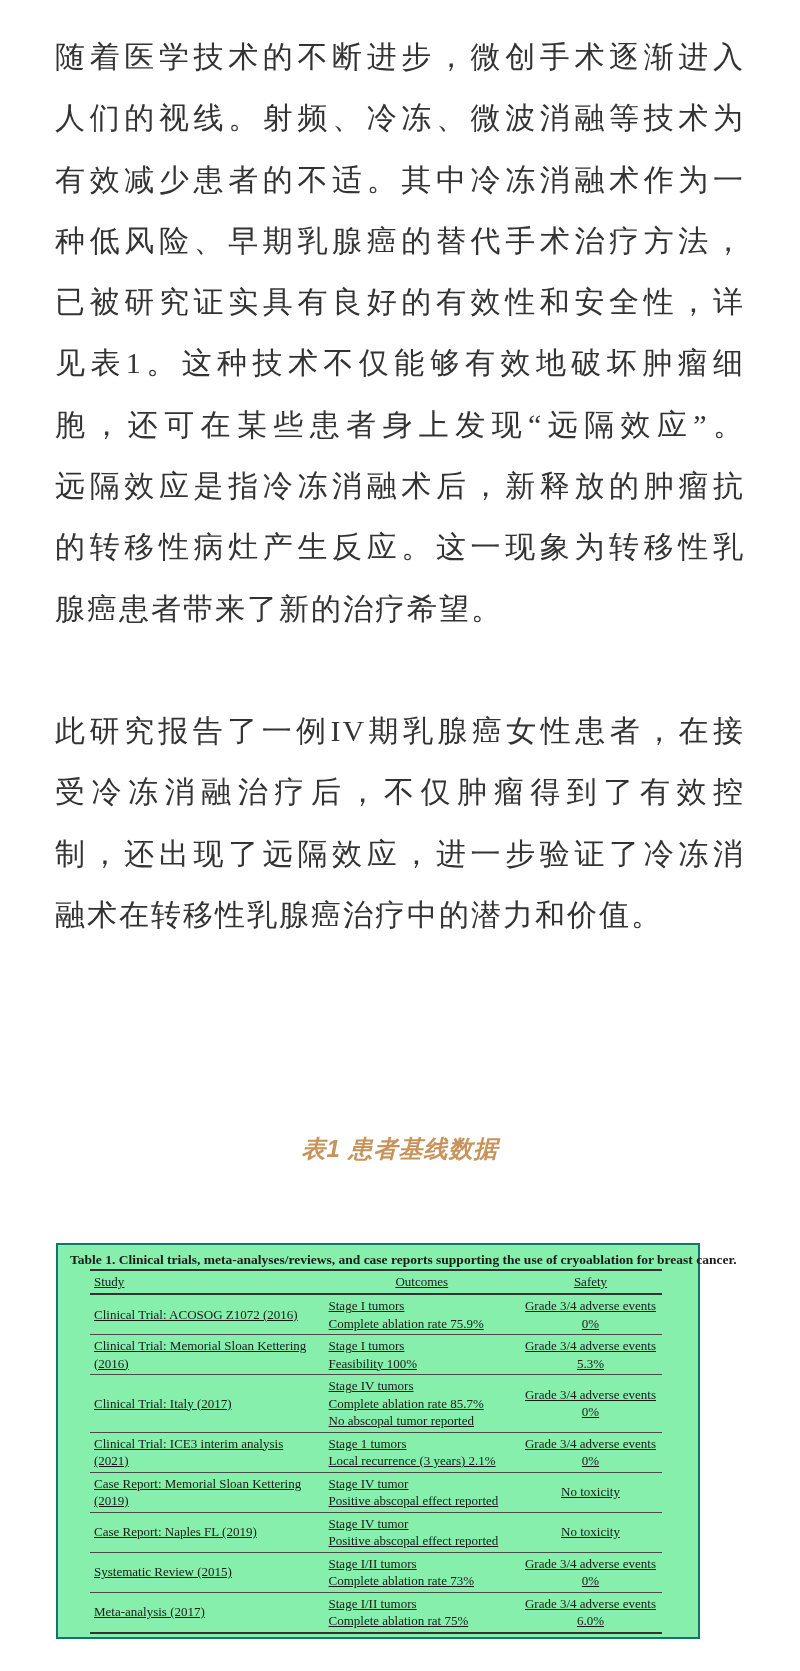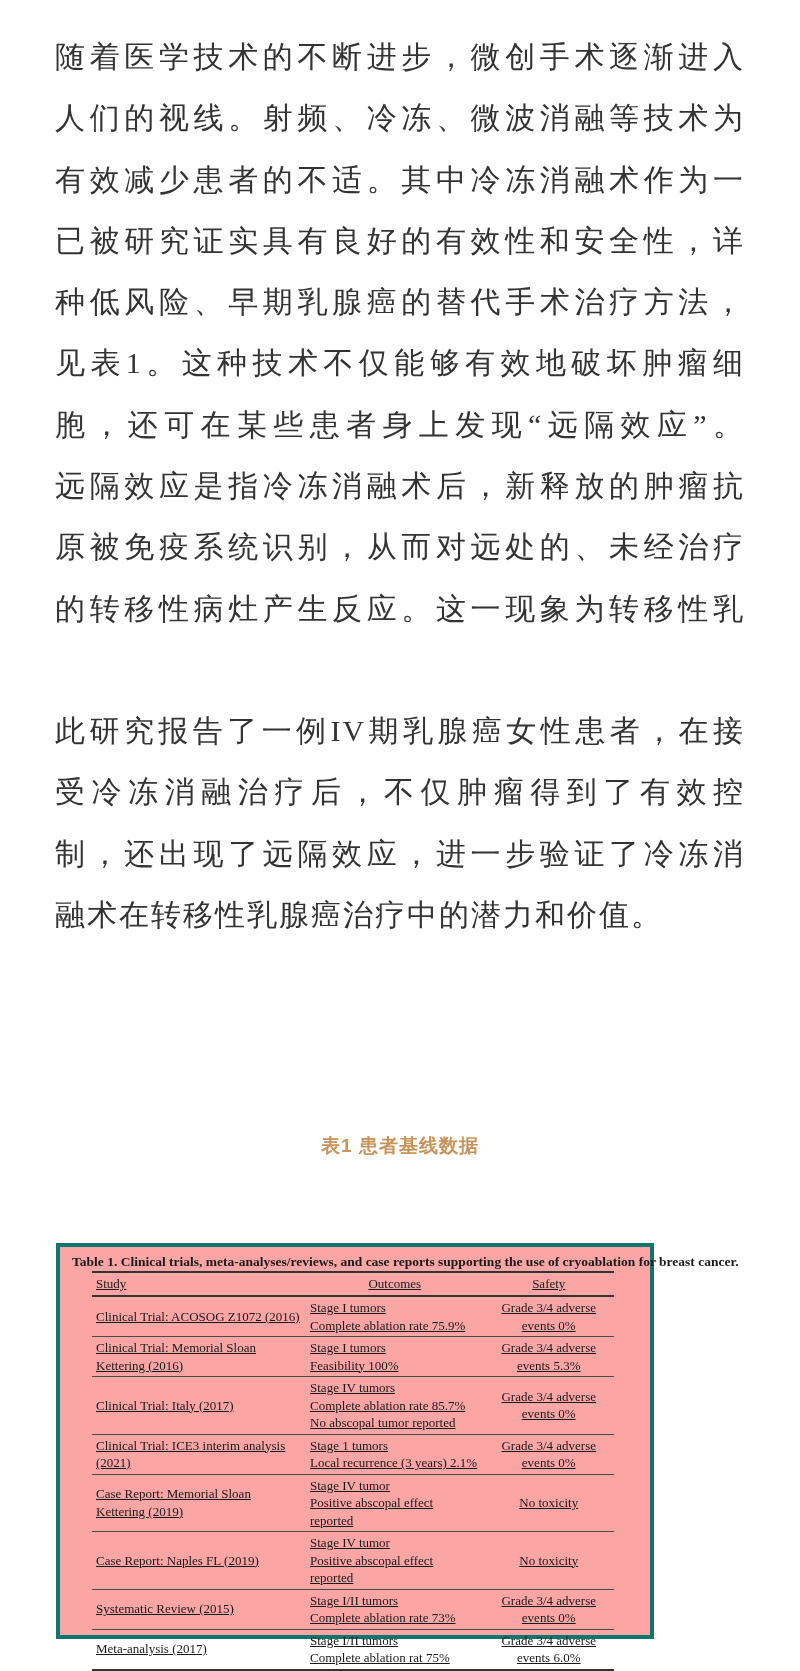--- a/index.html
+++ b/index.html
@@ -33,32 +33,33 @@
     text-align-last: left;
   }
   .para-2 { margin-top: 61px; }
 
   
   .table-caption {
     position: absolute;
     top: 1133px; left: 0;
     width: 800px;
     text-align: center;
-    font-size: 19px;
+    font-size: 24px;
     font-weight: bold;
     letter-spacing: 1px;
+    font-style: italic;
   }
 
   
   .figure-card {
     position: absolute;
     left: 56px; top: 1243px;
-    width: 598px; height: 396px;
-    background: #fca5a5;
-    border: 4px solid #0f766e;
+    width: 644px; height: 396px;
+    background: #86efac;
+    border: 2px solid #0f766e;
     padding: 6px 8px;
     font-family: "Liberation Serif", serif;
     color: #1a1a1a;
   }
   .figure-title {
     font-size: 13.5px;
     font-weight: bold;
     line-height: 16px;
     margin: 1px 2px 1px 4px;
     white-space: nowrap;
@@ -86,27 +87,27 @@
   table.trials thead th { line-height: 18px; }
 </style>
 </head>
 <body style="background: rgb(255, 255, 255);">
 
 <div class="article">
   <div class="para">
     <div class="cjk-line">随着医学技术的不断进步，微创手术逐渐进入</div>
     <div class="cjk-line">人们的视线。射频、冷冻、微波消融等技术为</div>
     <div class="cjk-line">有效减少患者的不适。其中冷冻消融术作为一</div>
+    <div class="cjk-line">种低风险、早期乳腺癌的替代手术治疗方法，</div>
     <div class="cjk-line">已被研究证实具有良好的有效性和安全性，详</div>
-    <div class="cjk-line">种低风险、早期乳腺癌的替代手术治疗方法，</div>
     <div class="cjk-line">见表1。这种技术不仅能够有效地破坏肿瘤细</div>
     <div class="cjk-line">胞，还可在某些患者身上发现“远隔效应”。</div>
     <div class="cjk-line">远隔效应是指冷冻消融术后，新释放的肿瘤抗</div>
-    <div class="cjk-line">原被免疫系统识别，从而对远处的、未经治疗</div>
     <div class="cjk-line">的转移性病灶产生反应。这一现象为转移性乳</div>
+    <div class="cjk-line end">腺癌患者带来了新的治疗希望。</div>
   </div>
   <div class="para para-2">
     <div class="cjk-line">此研究报告了一例IV期乳腺癌女性患者，在接</div>
     <div class="cjk-line">受冷冻消融治疗后，不仅肿瘤得到了有效控</div>
     <div class="cjk-line">制，还出现了远隔效应，进一步验证了冷冻消</div>
     <div class="cjk-line end">融术在转移性乳腺癌治疗中的潜力和价值。</div>
   </div>
 </div>
 
 <div class="table-caption" style="color: rgb(200, 147, 90);">表1  患者基线数据</div>

